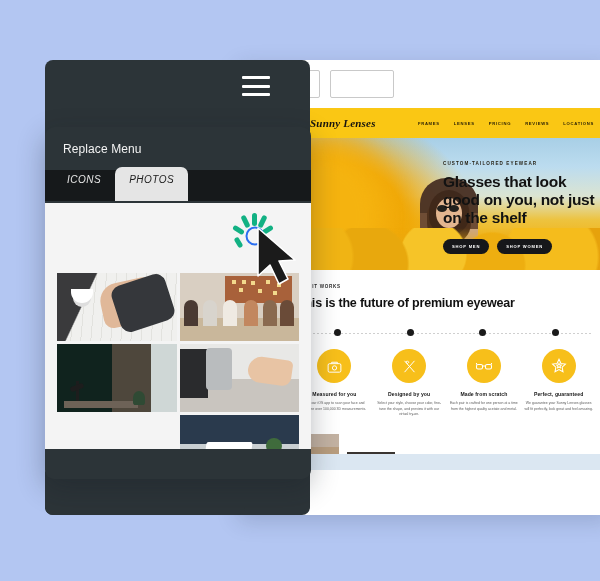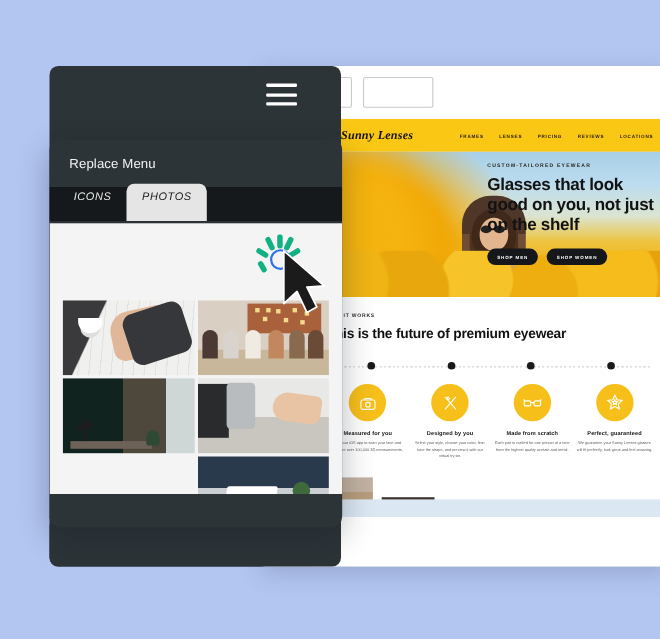--- a/index.html
+++ b/index.html
@@ -58,21 +58,21 @@
       radial-gradient(circle at 46% 55%, #f6c428 0 18%, transparent 19%),
       radial-gradient(circle at 64% 78%, #eeae10 0 15%, transparent 16%),
       radial-gradient(circle at 82% 60%, #f5bc1c 0 17%, transparent 18%),
       radial-gradient(circle at 96% 80%, #e6a20c 0 14%, transparent 15%),
       linear-gradient(to bottom, rgba(240,170,10,0) 0%, #e9a80e 55%, #d99b08 100%);
     filter:blur(.6px);
   }
   .hero-blur-left{position:absolute;left:-14px;top:-10px;width:130px;height:160px;
     background:radial-gradient(ellipse at 40% 55%, #f5b30f 0 42%, rgba(243,173,12,.55) 62%, rgba(243,173,12,0) 80%);
     filter:blur(7px);}
-  .hero-copy{position:absolute;right:9px;top:10px;width:158px;z-index:5;margin-left:44px;}
+  .hero-copy{position:absolute;right:9px;top:23px;width:158px;z-index:5;margin-left:44px;}
   .eyebrow{font-size:4.6px;font-weight:bold;letter-spacing:1.1px;color:#231d10;margin-bottom:7px;}
   .hero-h1{font-size:15.5px;line-height:1.17;font-weight:bold;color:#121212;letter-spacing:-.3px;}
   .hero-btns{display:flex;gap:8px;margin-top:12px;}
   .hero-btns button{background:#16171a;color:#fff;border:0;border-radius:11px;
     padding:5px 9px;font-size:4.1px;letter-spacing:.8px;font-weight:bold;font-family:inherit;cursor:pointer;}
 
   .howblock{background:#fff;padding:14px 14px 0 14px;}
   .how-eyebrow{font-size:4.6px;letter-spacing:.7px;font-weight:bold;color:#2d2d2d;}
   .how-h2{font-size:12.5px;line-height:1.28;font-weight:bold;color:#111;margin-top:6px;letter-spacing:-.2px;}
   .timeline{position:relative;margin:18px 4px 0 4px;height:8px;}

